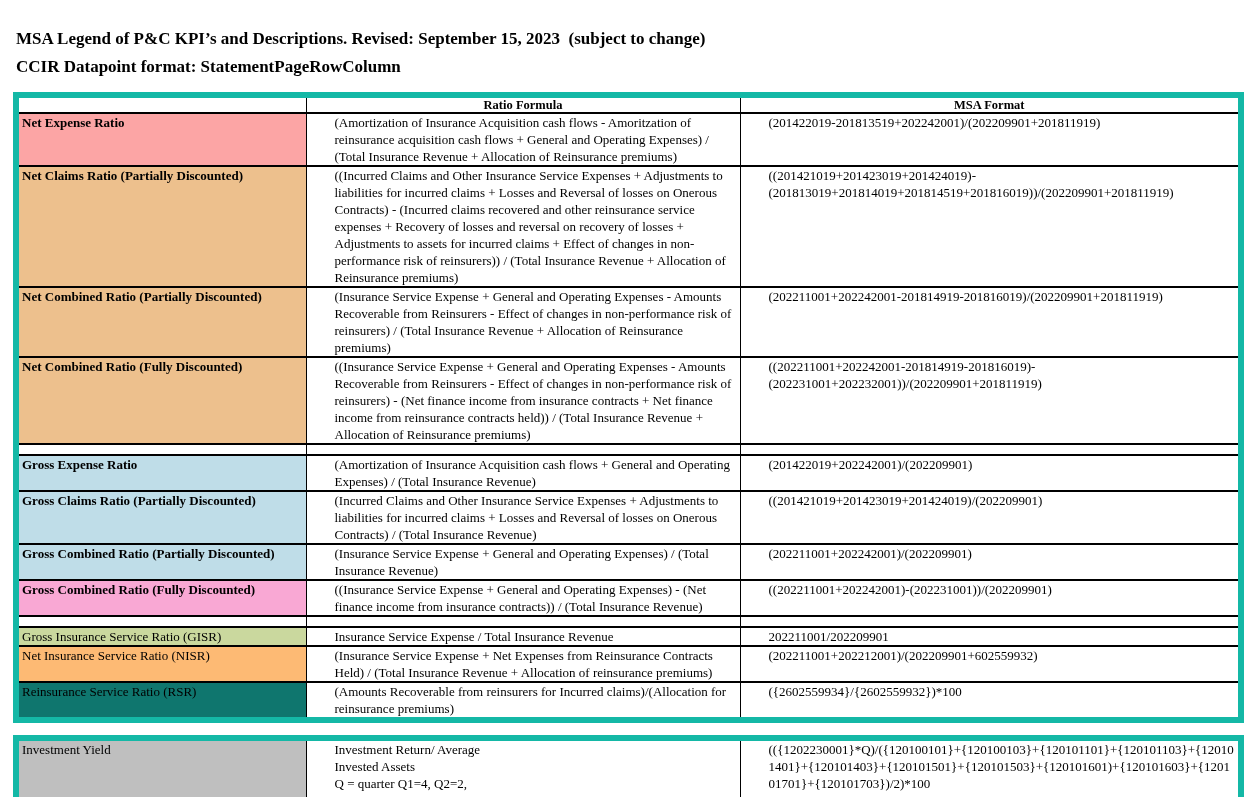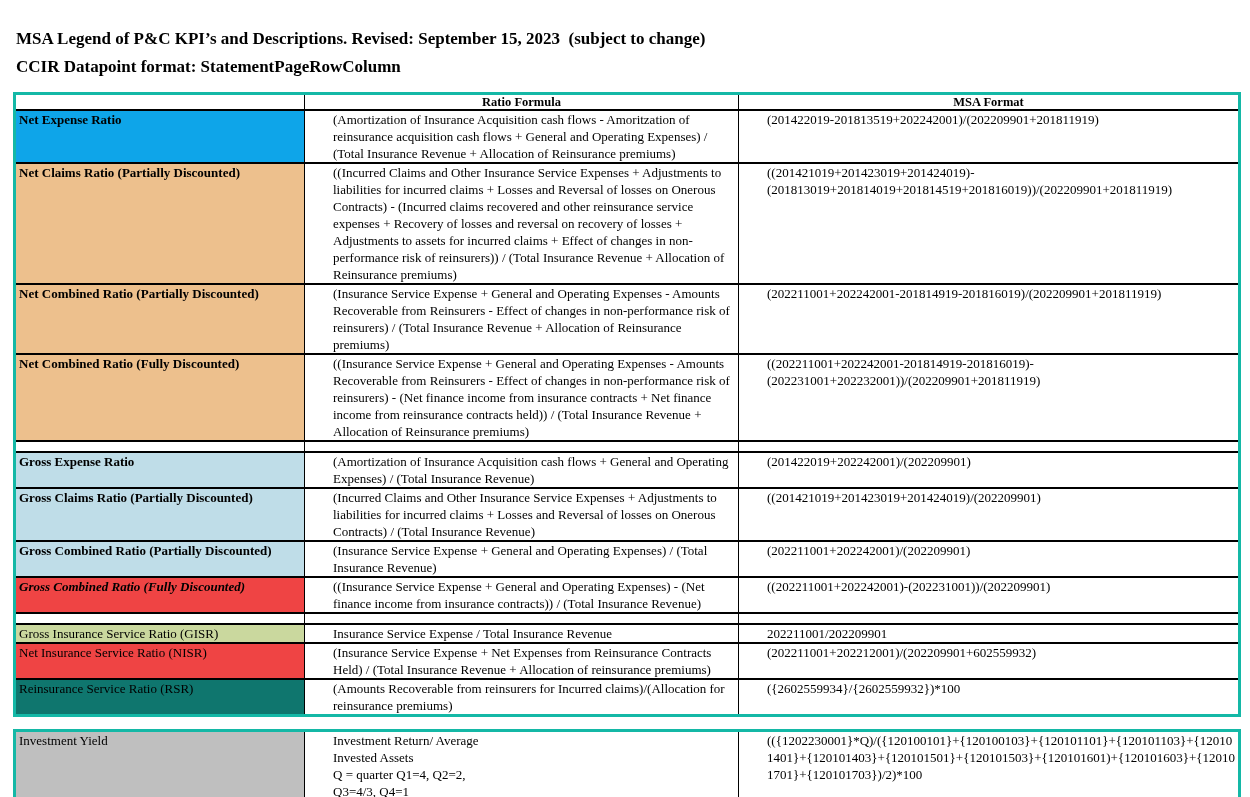--- a/index.html
+++ b/index.html
@@ -1,20 +1,20 @@
 <!DOCTYPE html>
 <html><head>
 <meta charset="utf-8">
 <style>
   html,body { margin:0; padding:0; background:#ffffff; }
   body { width:1250px; height:797px; overflow:hidden; }
   .page { position:relative; width:1010px; height:797px; font-family:"Liberation Serif", serif; color:#000; }
   .title1 { padding-top:29px; margin-left:16px; font-size:17px; font-weight:bold; white-space:pre; }
   .title2 { margin-left:16px; margin-top:8px; font-size:17px; font-weight:bold; white-space:pre; }
-  table { border-collapse:collapse; table-layout:fixed; width:1225px; margin-left:13px; border:3px solid #14b8a6; }
+  table { border-collapse:collapse; table-layout:fixed; width:1225px; margin-left:13px; border:6px solid #14b8a6; }
   #kpi-table { margin-top:15px; }
   #supplemental-table { margin-top:12px; }
   td { border-left:1px solid #000; border-right:1px solid #000; border-top:2px solid #000; border-bottom:2px solid #000;
        vertical-align:top; font-size:13px; line-height:17px; padding:0 3px; overflow:hidden; }
   td.header { text-align:center; font-weight:bold; font-size:12.5px; height:14px; line-height:14px; padding:0; }
   td.kpi.bold { font-weight:bold; }
   td.formula, td.msa { background:#fff; white-space:pre-line;padding-left:28px; }
   td.msa { word-break:break-all; }
   tr.spacer td { height:9px; background:#fff; padding:0; }
   #supplemental-table tr:last-child td { height:40px; }
@@ -32,21 +32,21 @@
         <col style="width:434px">
         <col style="width:501px">
       </colgroup>
     <tbody>
       <tr>
         <td class="header"></td>
         <td class="header">Ratio Formula</td>
         <td class="header">MSA Format</td>
       </tr>
     <tr>
-          <td class="kpi bold" style="background: #0ea5e9;">Net Expense Ratio</td>
+          <td class="kpi bold" style="background: #fca5a5;">Net Expense Ratio</td>
           <td class="formula">(Amortization of Insurance Acquisition cash flows - Amoritzation of reinsurance acquisition cash flows + General and Operating Expenses) / (Total Insurance Revenue + Allocation of Reinsurance premiums)</td>
           <td class="msa">(201422019-201813519+202242001)/(202209901+201811919)</td>
         </tr>
         <tr>
           <td class="kpi bold" style="background: rgb(237, 192, 141);">Net Claims Ratio (Partially Discounted)</td>
           <td class="formula">((Incurred Claims and Other Insurance Service Expenses + Adjustments to liabilities for incurred claims + Losses and Reversal of losses on Onerous Contracts) - (Incurred claims recovered and other reinsurance service expenses + Recovery of losses and reversal on recovery of losses + Adjustments to assets for incurred claims + Effect of changes in non-performance risk of reinsurers)) / (Total Insurance Revenue + Allocation of Reinsurance premiums)</td>
           <td class="msa">((201421019+201423019+201424019)-
 (201813019+201814019+201814519+201816019))/(202209901+201811919)</td>
         </tr>
         <tr>
@@ -74,36 +74,36 @@
           <td class="kpi bold" style="background: rgb(191, 221, 232);">Gross Claims Ratio (Partially Discounted)</td>
           <td class="formula">(Incurred Claims and Other Insurance Service Expenses + Adjustments to liabilities for incurred claims + Losses and Reversal of losses on Onerous Contracts)  / (Total Insurance Revenue)</td>
           <td class="msa">((201421019+201423019+201424019)/(202209901)</td>
         </tr>
         <tr>
           <td class="kpi bold" style="background: rgb(191, 221, 232);">Gross Combined Ratio (Partially Discounted)</td>
           <td class="formula">(Insurance Service Expense + General and Operating Expenses) / (Total Insurance Revenue)</td>
           <td class="msa">(202211001+202242001)/(202209901)</td>
         </tr>
         <tr>
-          <td class="kpi bold" style="background: #ef4444; font-style: italic;">Gross Combined Ratio (Fully Discounted)</td>
+          <td class="kpi bold" style="background: #f9a8d4;">Gross Combined Ratio (Fully Discounted)</td>
           <td class="formula">((Insurance Service Expense + General and Operating Expenses) - (Net finance income from insurance contracts)) / (Total Insurance Revenue)</td>
           <td class="msa">((202211001+202242001)-(202231001))/(202209901)</td>
         </tr>
         <tr class="spacer">
           <td></td>
           <td></td>
           <td></td>
         </tr>
         <tr>
           <td class="kpi" style="background: rgb(202, 216, 158);">Gross Insurance Service Ratio (GISR)</td>
           <td class="formula">Insurance Service Expense / Total Insurance Revenue</td>
           <td class="msa">202211001/202209901</td>
         </tr>
         <tr>
-          <td class="kpi" style="background: #ef4444; margin-top: 20px;">Net Insurance Service Ratio (NISR)</td>
+          <td class="kpi" style="background: #fdba74; margin-top: 20px;">Net Insurance Service Ratio (NISR)</td>
           <td class="formula">(Insurance Service Expense + Net Expenses from Reinsurance Contracts Held) / (Total Insurance Revenue + Allocation of reinsurance premiums)</td>
           <td class="msa">(202211001+202212001)/(202209901+602559932)</td>
         </tr>
         <tr>
           <td class="kpi" style="background: #0f766e;">Reinsurance Service Ratio (RSR)</td>
           <td class="formula">(Amounts Recoverable from reinsurers for Incurred claims)/(Allocation for reinsurance premiums)</td>
           <td class="msa">({2602559934}/{2602559932})*100</td>
         </tr>
       </tbody>
   </table>

